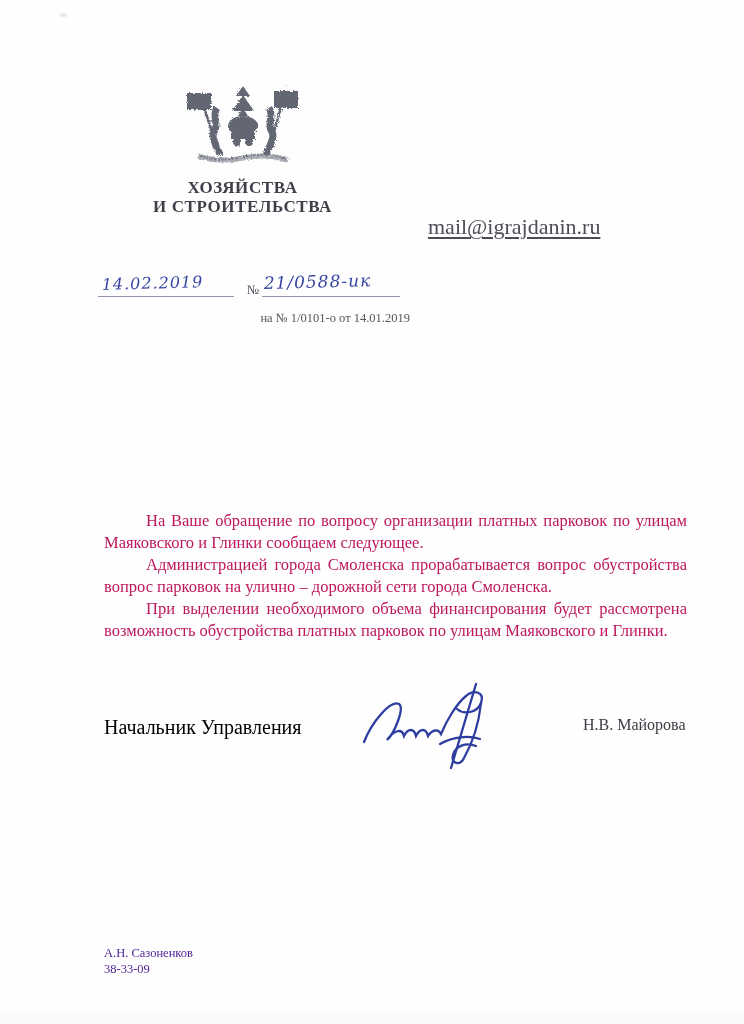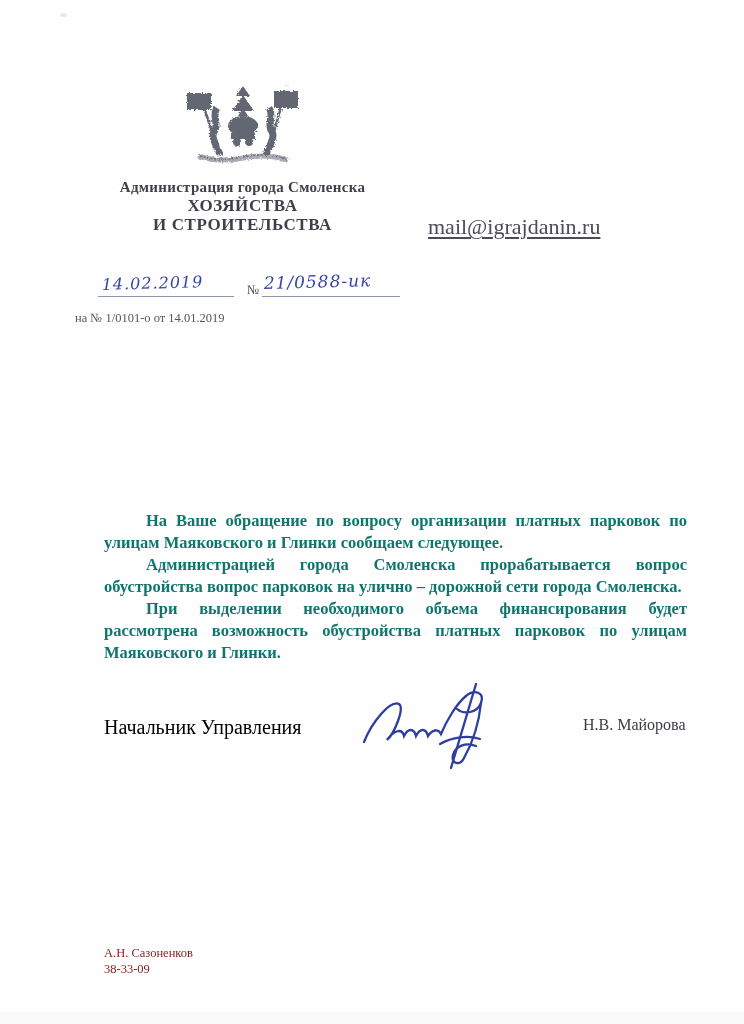--- a/index.html
+++ b/index.html
@@ -67,49 +67,48 @@
     font-size:13px; color:#52525c;
   }
   .num-field {
     position:absolute; left:262px; top:273px; width:138px; height:24px;
     border-bottom:1.2px solid #8f95ab;
     font-size:17px;
   }
   .num-field .hand { padding-left:2px; }
   .reply-line {
     position:absolute; left:75px; top:311px; width:335px;
-    text-align:left;
+    text-align:right;
     font-size:12.5px; color:#55555e;
   }
 
   
   .body-block {
     position:absolute; left:104px; top:510px; width:583px;
     font-size:16.5px; line-height:22px;
-    color:#0f766e;
+    color:#be185d;
     text-align:justify;
-    font-weight:bold;
   }
   .body-block p { margin:0; text-indent:42px; }
 
   
   .sign-position {
     position:absolute; left:104px; top:716px;
     font-size:20px; color:#000000;
   }
   .sign-name {
     position:absolute; left:583px; top:716px;
     font-size:16px; color:#3d3d46;
   }
   .sign-scribble { position:absolute; left:352px; top:678px; }
 
   
   .footer {
     position:absolute; left:104px; top:945px;
-    font-size:12.5px; line-height:16px; color:#7f1d1d;
+    font-size:12.5px; line-height:16px; color:#4c1d95;
   }
 </style>
 </head>
 <body>
 
 <div class="page">
 
   <div class="speck s1"></div>
   <div class="speck s2"></div>
 
@@ -141,21 +140,20 @@
 
         <path d="M33,22 C27,30 36,38 30,46 C26,52 34,58 32,64" fill="none" stroke-width="7"></path>
         <path d="M85,22 C91,30 82,38 88,46 C92,52 84,58 86,64" fill="none" stroke-width="7"></path>
         <circle cx="35" cy="66" r="3.5" stroke="none"></circle>
         <circle cx="83" cy="66" r="3.5" stroke="none"></circle>
 
         <path d="M14,70 Q36,77 59,72 Q82,67 104,74" fill="none" stroke-width="5" opacity="0.55"></path>
         <path d="M16,70 Q37,76 59,71 Q81,66 102,73" fill="none" stroke-width="1.4" stroke-dasharray="2,1.6" opacity="0.95"></path>
       </g>
     </svg>
-    <div class="org-admin">Администрация города Смоленска</div>
     <div class="org-caps">ХОЗЯЙСТВА</div>
     <div class="org-caps">И СТРОИТЕЛЬСТВА</div>
   </div>
 
   <div class="email">mail@igrajdanin.ru</div>
 
   <div class="date-field">
     <span class="hand">14.02.2019</span>
   </div>
   <div class="num-label">№</div>

